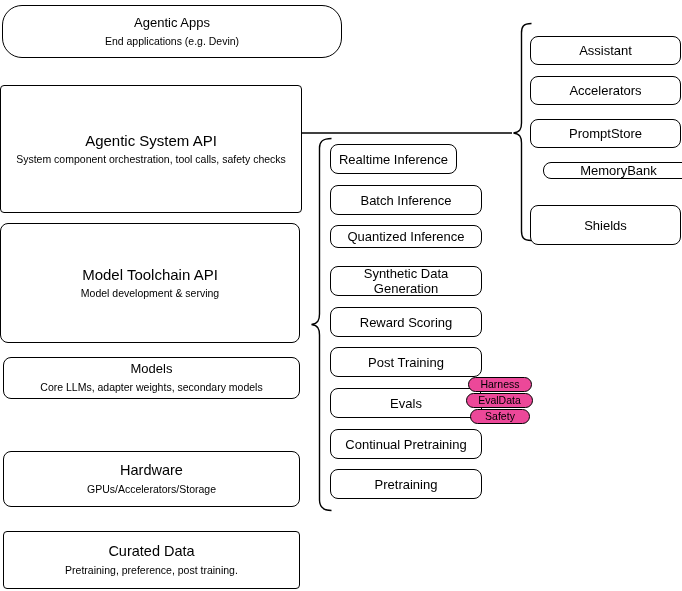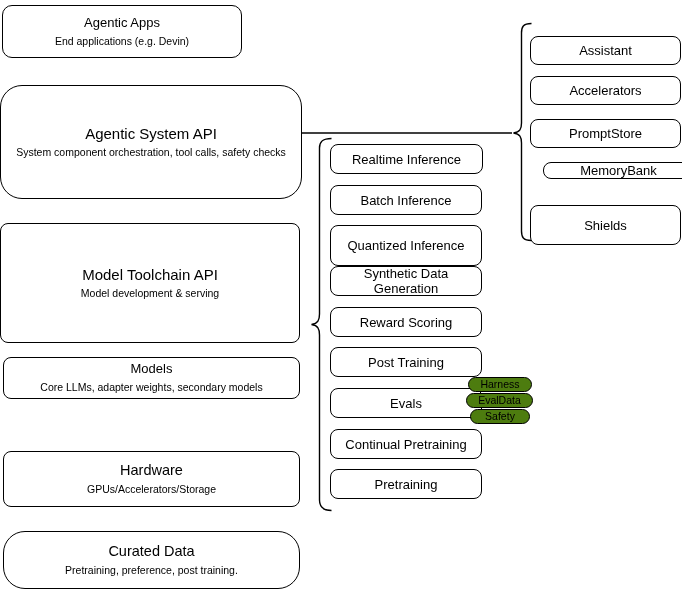--- a/index.html
+++ b/index.html
@@ -19,70 +19,70 @@
   .t13{font-size:13px;}
   .t14{font-size:14.5px;}
   .t15{font-size:15px;}
   .smallbox{
     position:absolute;box-sizing:border-box;background:#ffffff;
     border:1.4px solid #000000;border-radius:8px;display:flex;
     align-items:center;justify-content:center;text-align:center;
     font-size:13px;z-index:2;
   }
   .pill{
-    position:absolute;box-sizing:border-box;background:#4d7c0f;
+    position:absolute;box-sizing:border-box;background:#ec4899;
     border:1.3px solid #000000;border-radius:999px;display:flex;
     align-items:center;justify-content:center;text-align:left;
     font-size:10.5px;z-index:3;line-height:1;
   }
 </style>
 </head>
 <body>
 
 <div class="canvas">
 
   <svg class="overlay" width="682" height="591" viewBox="0 0 682 591">
     <path d="M302 133 L512 133" stroke="#000000" stroke-width="1.4" fill="none"></path>
     <path d="M531.5 23.5 C523 23.5 521.5 27 521.5 33 L521.5 123 C521.5 129 520 132 513.5 133 C520 134 521.5 137 521.5 143 L521.5 231 C521.5 237 523 240.5 531.5 240.5" stroke="#000000" stroke-width="1.4" fill="none"></path>
     <path d="M331.5 138.5 C322 138.5 319.5 142 319.5 148 L319.5 314 C319.5 320 318 323.5 311.5 324.5 C318 325.5 319.5 329 319.5 335 L319.5 500 C319.5 506 322 510.5 331.5 510.5" stroke="#000000" stroke-width="1.4" fill="none"></path>
   </svg>
 
-  <div class="node" style="left:2px;top:5px;width:240px;height:53px;border-radius:10px">
+  <div class="node" style="left:2px;top:5px;width:340px;height:53px;border-radius:20px">
     <div class="title t13">Agentic Apps</div>
     <div class="subtitle">End applications (e.g. Devin)</div>
   </div>
 
-  <div class="node" style="left:0px;top:85px;width:302px;height:114px;border-radius:22px">
+  <div class="node" style="left:0px;top:85px;width:302px;height:128px;border-radius:4px">
     <div class="title t15">Agentic System API</div>
     <div class="subtitle">System component orchestration, tool calls, safety checks</div>
   </div>
 
   <div class="node" style="left:0px;top:223px;width:300px;height:120px;border-radius:8px">
     <div class="title t15">Model Toolchain API</div>
     <div class="subtitle">Model development &amp; serving</div>
   </div>
 
   <div class="node" style="left:3px;top:357px;width:297px;height:42px;border-radius:8px">
     <div class="title t13">Models</div>
     <div class="subtitle">Core LLMs, adapter weights, secondary models</div>
   </div>
 
   <div class="node" style="left:3px;top:451px;width:297px;height:56px;border-radius:8px">
     <div class="title t14">Hardware</div>
     <div class="subtitle">GPUs/Accelerators/Storage</div>
   </div>
 
-  <div class="node" style="left:3px;top:531px;width:297px;height:58px;border-radius:22px">
+  <div class="node" style="left:3px;top:531px;width:297px;height:58px;border-radius:4px">
     <div class="title t14">Curated Data</div>
     <div class="subtitle">Pretraining, preference, post training.</div>
   </div>
 
-  <div class="smallbox" style="left:330px;top:144px;width:153px;height:30px">Realtime Inference</div>
+  <div class="smallbox" style="left:330px;top:144px;width:127px;height:30px">Realtime Inference</div>
   <div class="smallbox" style="left:330px;top:185px;width:152px;height:30px">Batch Inference</div>
-  <div class="smallbox" style="left:330px;top:225px;width:152px;height:41px">Quantized Inference</div>
+  <div class="smallbox" style="left:330px;top:225px;width:152px;height:23px">Quantized Inference</div>
   <div class="smallbox" style="left:330px;top:266px;width:152px;height:30px">Synthetic Data Generation</div>
   <div class="smallbox" style="left:330px;top:347px;width:152px;height:30px">Post Training</div>
   <div class="smallbox" style="left:330px;top:307px;width:152px;height:30px">Reward Scoring</div>
   <div class="smallbox" style="left:330px;top:388px;width:152px;height:30px">Evals</div>
   <div class="smallbox" style="left:330px;top:429px;width:152px;height:30px">Continual Pretraining</div>
   <div class="smallbox" style="left:330px;top:469px;width:152px;height:30px">Pretraining</div>
 
   <div class="pill" style="left:468px;top:377px;width:64px;height:15px">Harness</div>
   <div class="pill" style="left:466px;top:393px;width:67px;height:15px">EvalData</div>
   <div class="pill" style="left:470px;top:409px;width:60px;height:15px">Safety</div>

